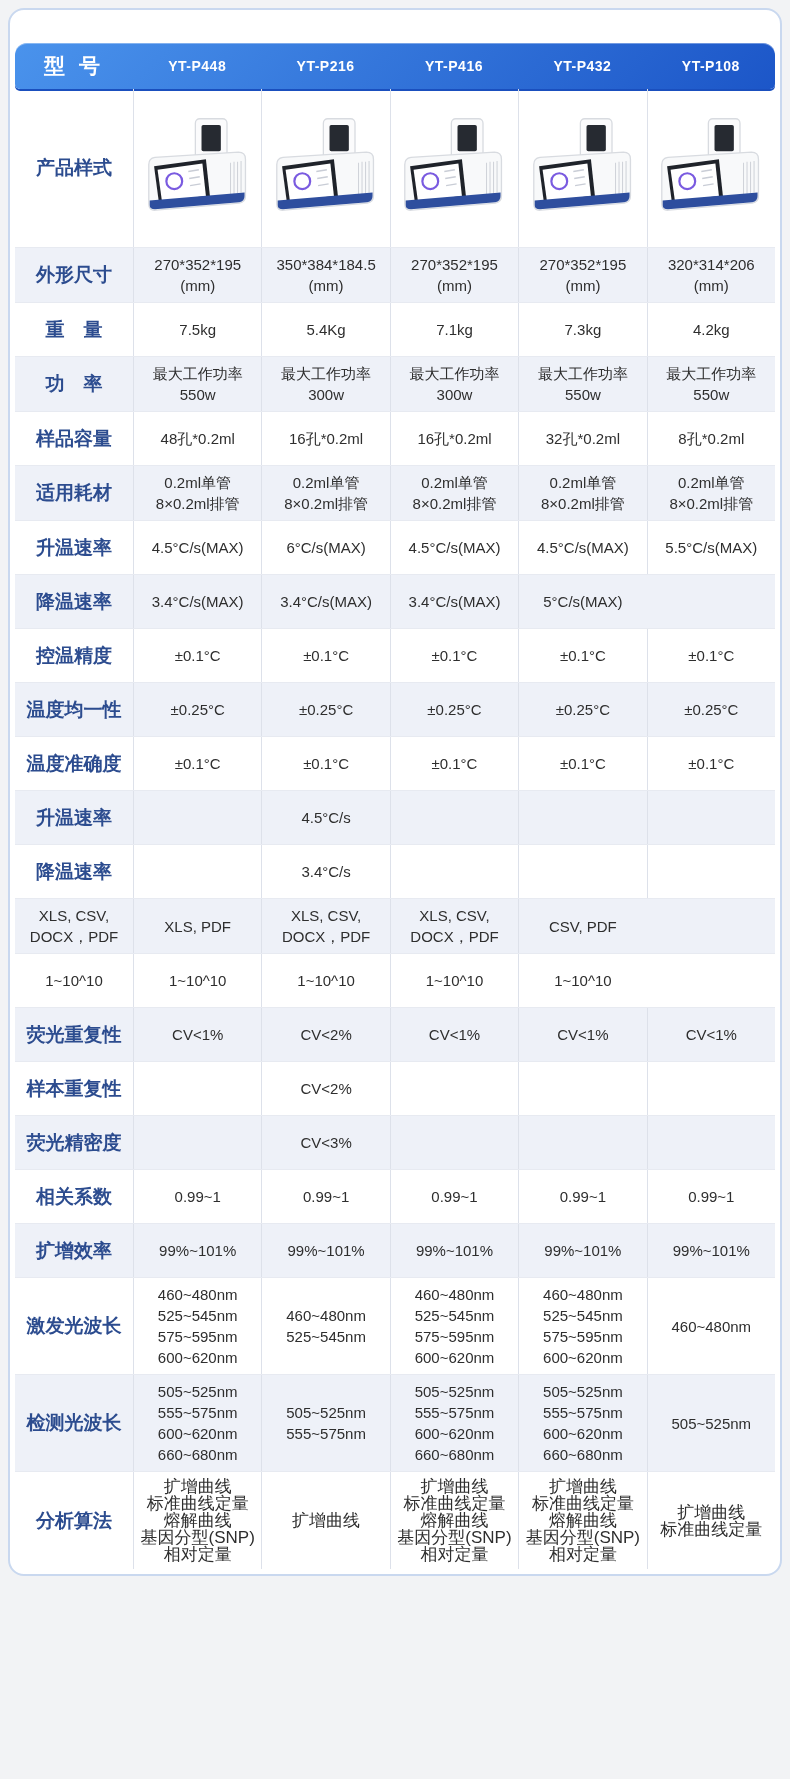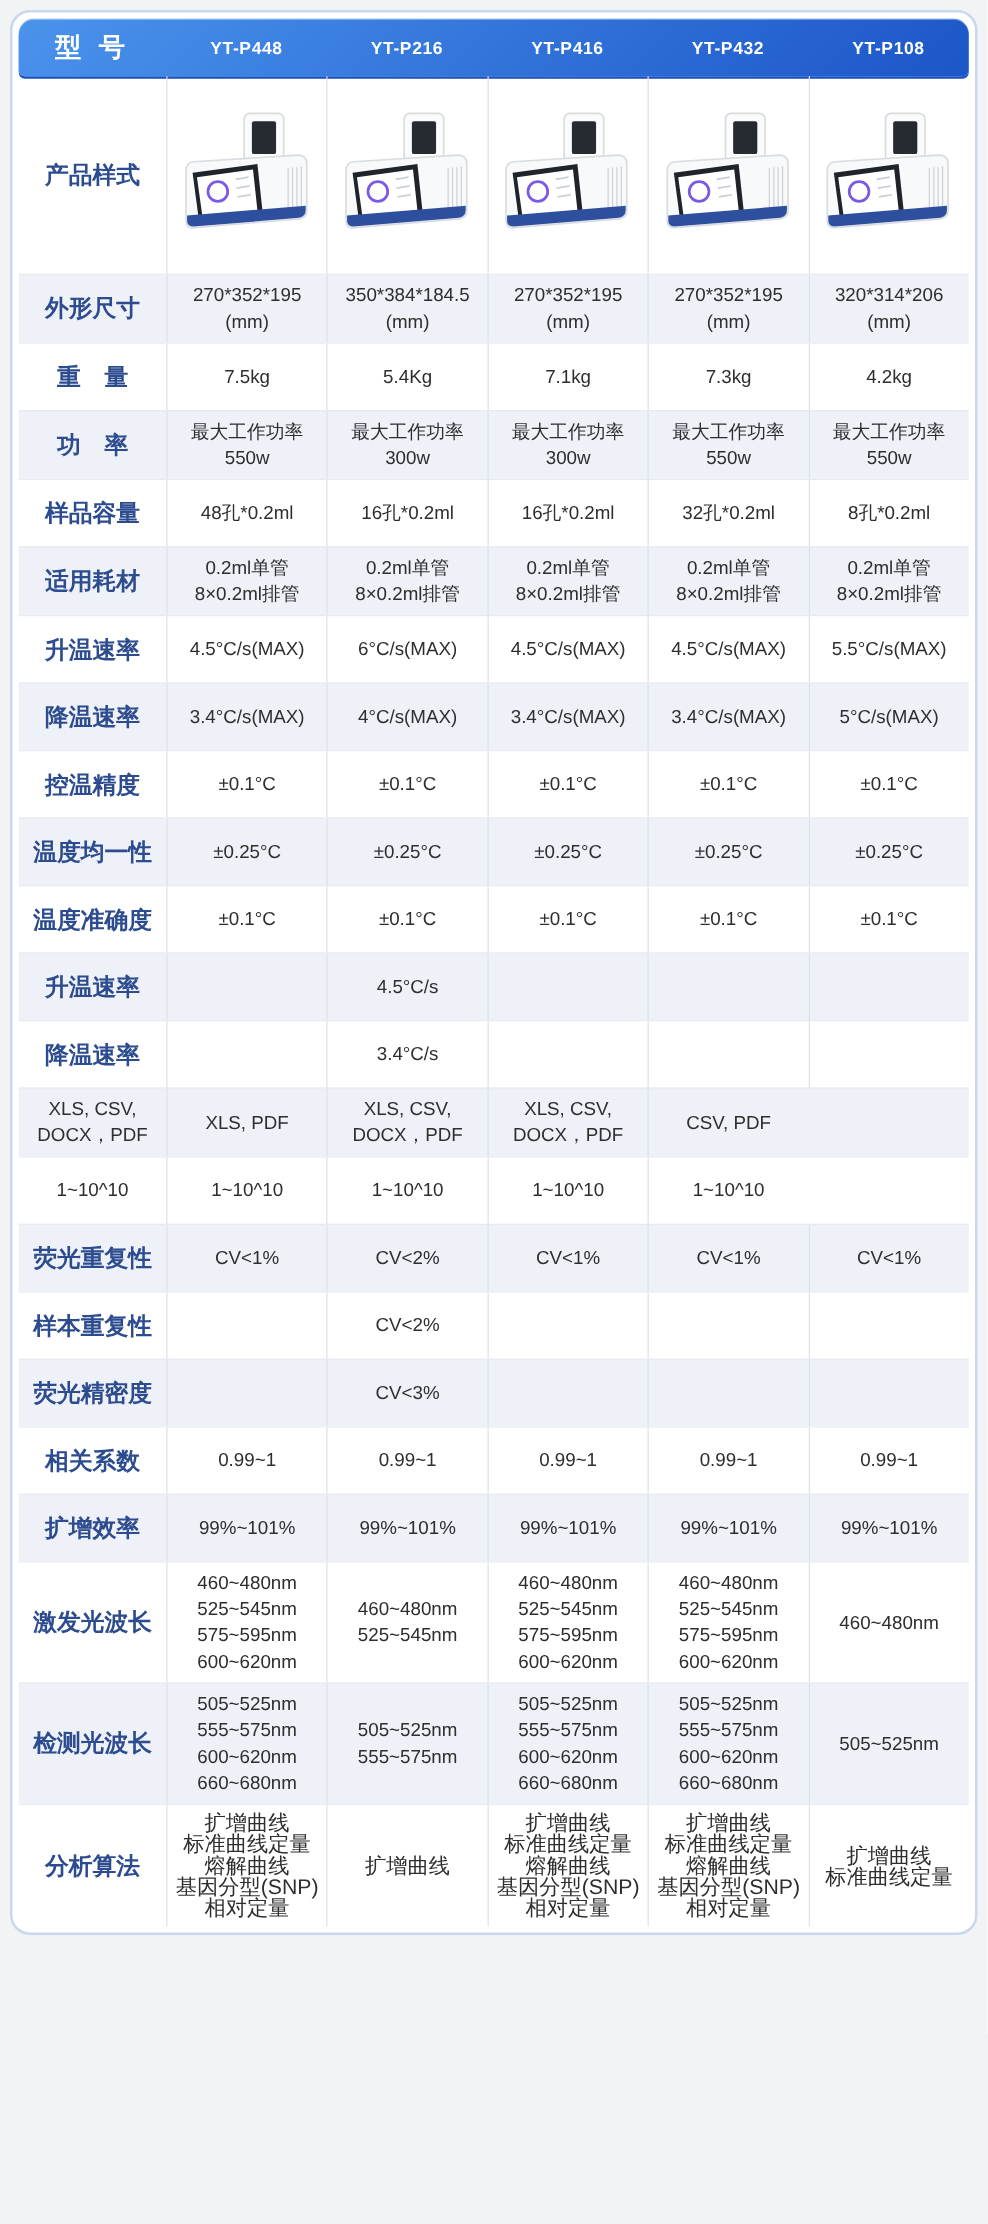--- a/index.html
+++ b/index.html
@@ -18,20 +18,21 @@
     box-sizing:border-box;
   }
   .hdr{
     display:grid;
     grid-template-columns:118px repeat(5,1fr);
     align-items:center;
     background:linear-gradient(135deg,var(--hdr-start,#4a93ec) 0%,var(--hdr-end,#1c56c8) 100%);
     border-radius:12px 12px 5px 5px;
     min-height:46px;
     box-shadow:inset 0 1px 0 rgba(255,255,255,.35), 0 2px 0 #1a4fbe;
+    margin-top:28px;
   }
   .hdr .hcell{
     color:#ffffff;
     font-weight:bold;
     font-size:14px;
     text-align:center;
     padding:4px 0;
     white-space:nowrap;
   }
   .hdr .hcell.model-col{letter-spacing:0.5px;}
@@ -323,23 +324,20 @@
         <div class="cell data-cell">
           <div class="line">5.5°C/s(MAX)</div>
         </div>
       </div>
       <div class="row alt">
         <div class="cell label-cell">降温速率</div>
         <div class="cell data-cell">
           <div class="line">3.4°C/s(MAX)</div>
         </div>
         <div class="cell data-cell">
-          <div class="line">4°C/s(MAX)</div>
-        </div>
-        <div class="cell data-cell">
           <div class="line">3.4°C/s(MAX)</div>
         </div>
         <div class="cell data-cell">
           <div class="line">3.4°C/s(MAX)</div>
         </div>
         <div class="cell data-cell">
           <div class="line">5°C/s(MAX)</div>
         </div>
       </div>
       <div class="row">

